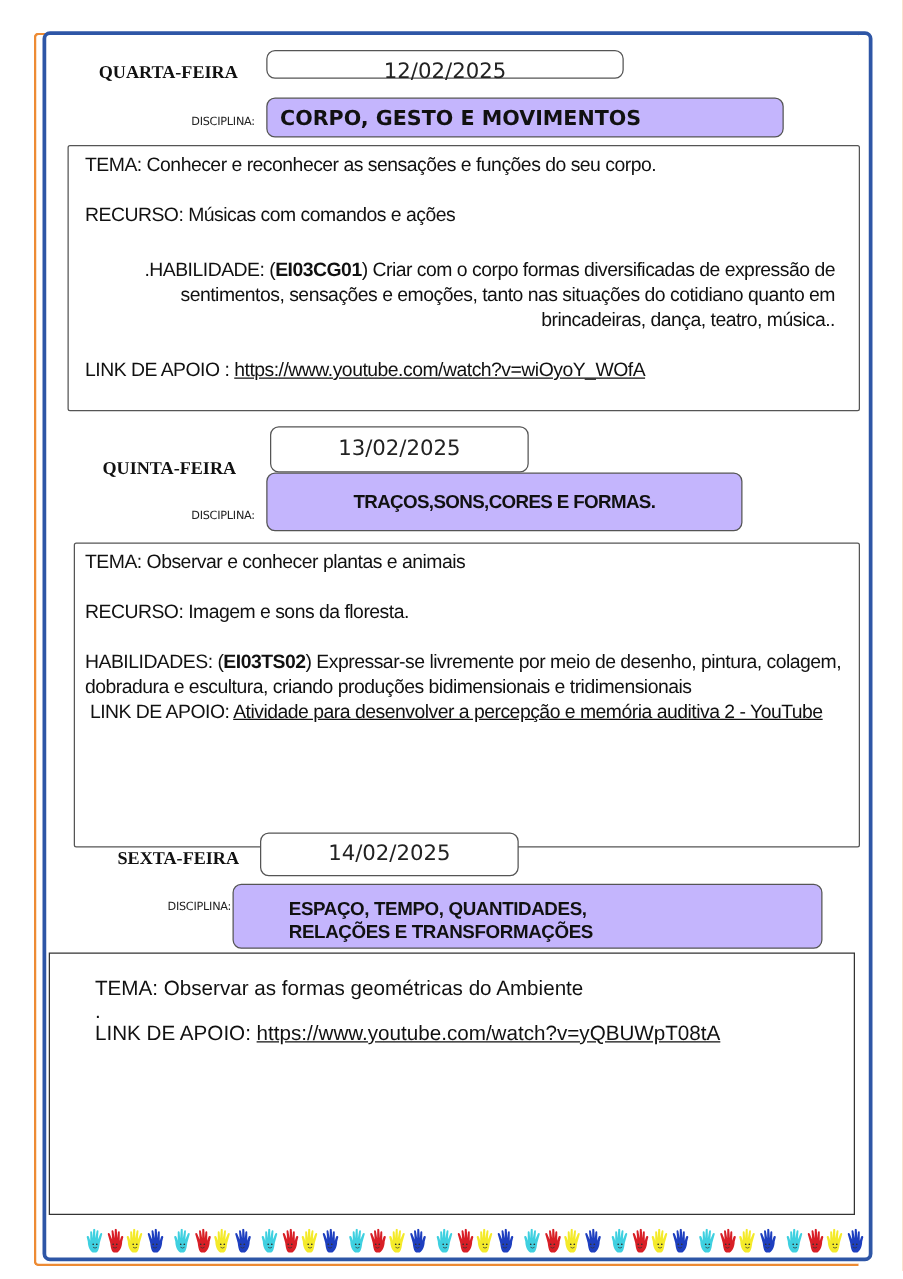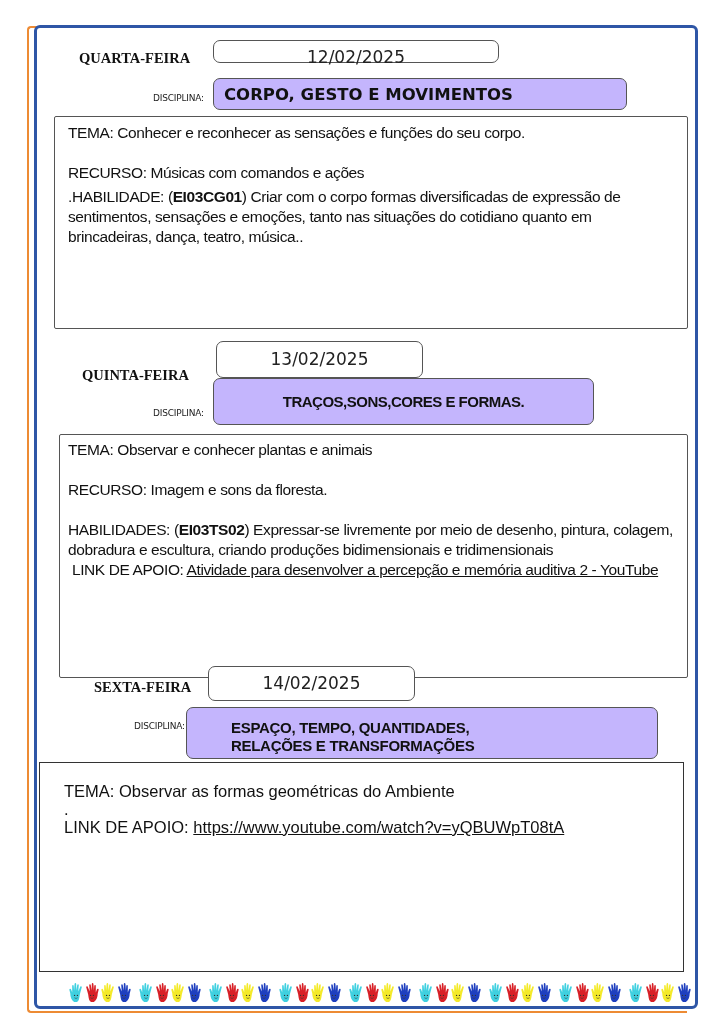--- a/index.html
+++ b/index.html
@@ -30,21 +30,22 @@
   <span>12/02/2025</span>
 </div>
 <div class="abs disc-label" style="left:137px; top:93px;">DISCIPLINA:</div>
 <div class="abs disc-box" style="left:213px; top:78px; width:414px; height:32px;">
   <div style="position:absolute; left:10px; top:6px; font-family:'DejaVu Sans',sans-serif; font-weight:bold; font-size:16.5px; white-space:nowrap;">CORPO, GESTO E MOVIMENTOS</div>
 </div>
 <div class="abs content-box" style="left:54px; top:116px; width:634px; height:213px; border-radius:2px;">
   <div class="ct" style="position:absolute; left:13px; top:6px; width:600px;">
     <p>TEMA: Conhecer e reconhecer as sensações e funções do seu corpo.</p>
     <p style="margin-top:20px;">RECURSO: Músicas com comandos e ações</p>
-    <p style="margin-top:4px;"><span>.HABILIDADE: (</span><b>EI03CG01</b><span>) Criar com o corpo formas diversificadas de expressão de sentimentos, sensações e emoções, tanto nas situações do cotidiano quanto em brincadeiras, dança, teatro, música..</span></p>
+    <p style="margin-top:24px;text-align:right;"><span>.HABILIDADE: (</span><b>EI03CG01</b><span>) Criar com o corpo formas diversificadas de expressão de sentimentos, sensações e emoções, tanto nas situações do cotidiano quanto em brincadeiras, dança, teatro, música..</span></p>
+    <p style="margin-top:20px;"><span>LINK DE APOIO : </span><span class="link">https://www.youtube.com/watch?v=wiOyoY_WOfA</span></p>
   </div>
 </div>
 
 <div class="abs date-box" style="left:216px; top:341px; width:207px; height:37px; line-height:35px;">
   <span>13/02/2025</span>
 </div>
 <div class="abs day-label" style="left:82px; top:367px;">QUINTA-FEIRA</div>
 <div class="abs disc-label" style="left:137px; top:408px;">DISCIPLINA:</div>
 <div class="abs disc-box" style="left:213px; top:378px; width:381px; height:47px;">
   <div style="position:absolute; left:0; right:0; top:14px; text-align:center; font-weight:bold; font-size:15px; letter-spacing:-0.5px; white-space:nowrap;">TRAÇOS,SONS,CORES E FORMAS.</div>
@@ -63,21 +64,21 @@
 </div>
 <div class="abs day-label" style="left:94px; top:679px;">SEXTA-FEIRA</div>
 <div class="abs disc-label" style="left:118px; top:721px;">DISCIPLINA:</div>
 <div class="abs disc-box" style="left:186px; top:707px; width:472px; height:52px;">
   <div style="position:absolute; left:44px; top:11px; font-weight:bold; font-size:15px; line-height:18px; letter-spacing:-0.3px; white-space:nowrap;">
     <div>ESPAÇO, TEMPO, QUANTIDADES,</div>
     <div>RELAÇÕES E TRANSFORMAÇÕES</div>
   </div>
 </div>
 <div class="abs content-box" style="left:39px; top:762px; width:645px; height:210px; border-color:#333;">
-  <div style="position:absolute; left:24px; top:17px; width:610px; font-size:16.5px; line-height:22px; color:#111;">
+  <div style="position:absolute; left:36px; top:17px; width:610px; font-size:16.5px; line-height:22px; color:#111;">
     <p style="margin:0;">TEMA:  Observar as formas geométricas  do Ambiente</p>
     <p style="margin:0; line-height:14px;">.</p>
     <p style="margin:0; line-height:22px;"><span>LINK DE APOIO: </span><span class="link">https://www.youtube.com/watch?v=yQBUWpT08tA</span></p>
   </div>
 </div>
 
 <div class="hands" id="hands">
     <div class="hand-group">
       <svg class="hand" viewBox="0 0 14 21">
         <path d="M5 20 C2 18 1 14 1 11 L0 7 C0 6 1.5 5.5 2 7 L3 10 L3 3 C3 1.8 4.5 1.8 4.6 3 L5 8 L5.5 1 C5.6 -0.2 7.2 -0.2 7.2 1 L7.3 8 L8.3 2 C8.5 0.8 10 1 9.9 2.2 L9.4 9 L11.5 4 C12 3 13.5 3.6 13 4.8 L11 12 C10.5 16 10 19 8 20 Z" fill="#3fd0e0"></path>

